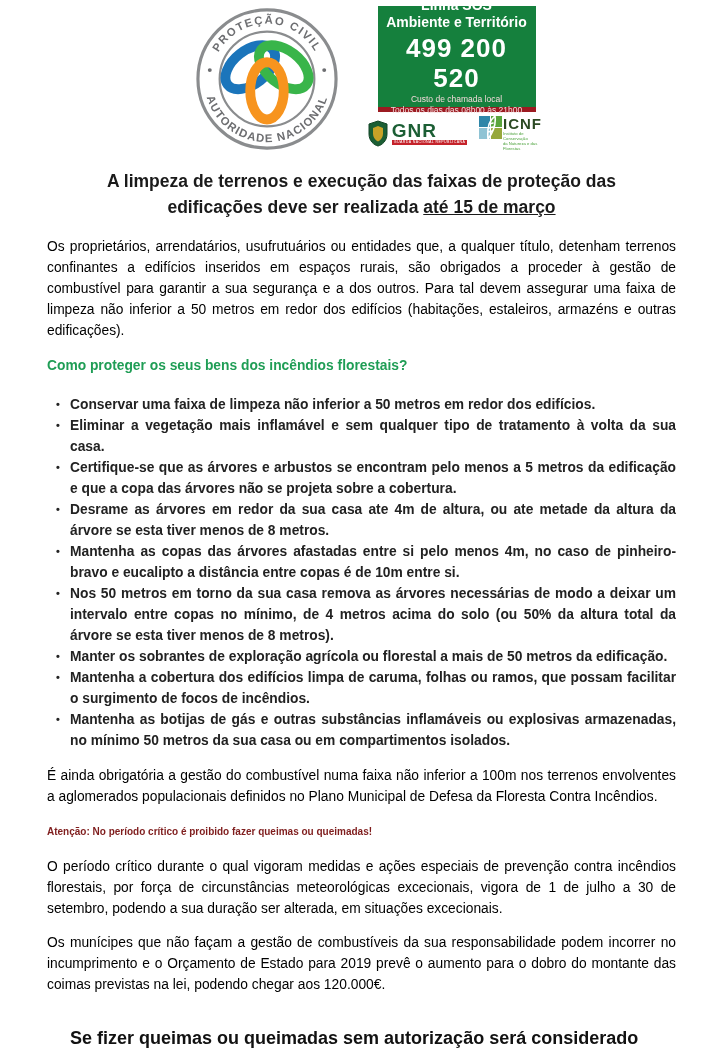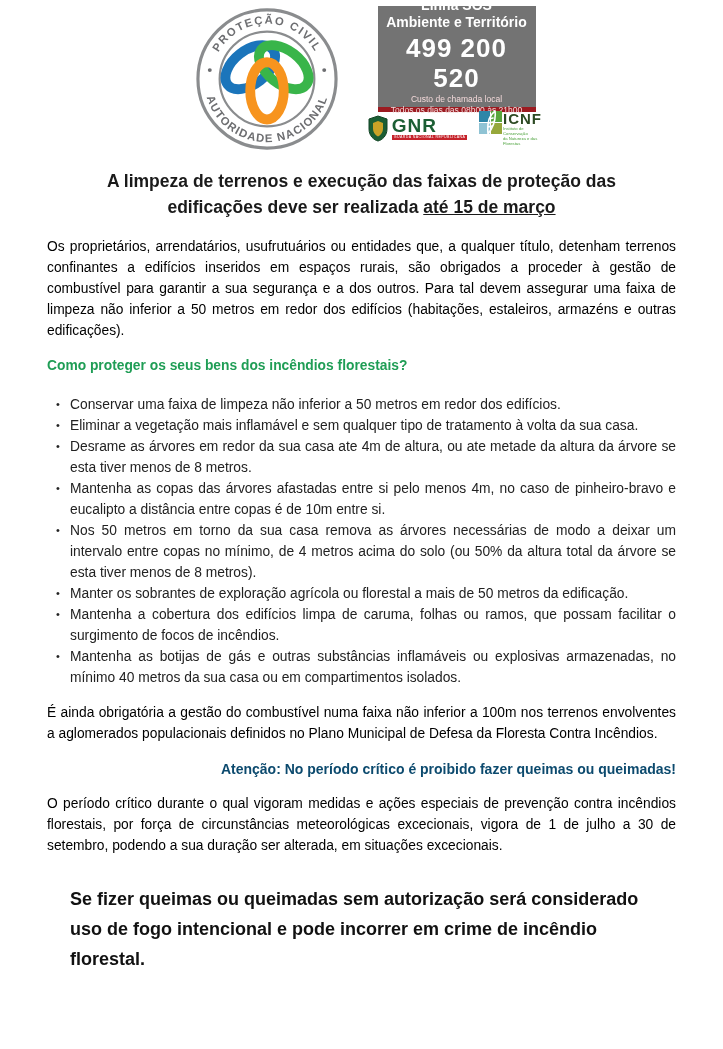--- a/index.html
+++ b/index.html
@@ -13,32 +13,32 @@
   *{box-sizing:border-box;}
 
   
   .header{
     display:flex;justify-content:center;align-items:flex-start;
     gap:32px;padding-top:6px;height:158px;
   }
   .logo-wrap{width:158px;height:146px;}
   .sos-col{width:158px;display:flex;flex-direction:column;align-items:center;}
   .sos-box{
-    width:158px;height:106px;background:#737373;
+    width:158px;height:106px;background:#15803d;
     border-bottom:5px solid #9c1b21;
     color:#ffffff;text-align:center;
     display:flex;flex-direction:column;justify-content:center;
     padding:4px 2px;
   }
   .sos-line{font-weight:bold;font-size:14px;line-height:17px;}
   .sos-phone{font-weight:bold;font-size:26px;line-height:30px;letter-spacing:1px;margin:2px 0 1px;}
   .sos-note{font-size:8.5px;line-height:11px;color:#f3d9da;}
   .agency-row{
     display:flex;align-items:center;justify-content:center;
-    gap:12px;height:32px;
+    gap:12px;margin-top:5px;height:32px;
   }
   .gnr{display:flex;align-items:center;gap:3px;}
   .gnr-col{display:flex;flex-direction:column;align-items:flex-start;}
   .gnr-text{font-weight:bold;font-size:19px;line-height:18px;color:#1b5e34;letter-spacing:1px;}
   .gnr-strip{background:#c5222a;color:#ffffff;font-size:3.6px;line-height:5px;padding:0 2px;letter-spacing:.4px;white-space:nowrap;}
   .icnf{display:flex;align-items:flex-start;gap:4px;}
   .icnf-col{display:flex;flex-direction:column;}
   .icnf-text{font-weight:bold;font-size:15px;line-height:15px;color:#2c4a23;letter-spacing:1px;}
   .icnf-sub{font-size:4.2px;line-height:5px;color:#4ca23c;}
   .icnf-squares{position:relative;width:24px;height:24px;}
@@ -57,32 +57,32 @@
   }
   .doc-title .u{text-decoration:underline;}
   p.body{
     font-size:13.8px;line-height:21px;text-align:justify;
     margin:0 0 13px;color:#000000;
   }
   .q-heading{
     font-weight:bold;font-size:13.8px;line-height:20px;
     color:#1f9d55;margin:15px 0 18px;
   }
-  ul.tips{list-style:none;margin:0 0 14px;padding:0;}
+  ul.tips{list-style:none;margin:0 0 14px;padding:0;font-weight:bold;}
   ul.tips li{
     position:relative;padding-left:23px;
     font-size:13.8px;line-height:21px;text-align:justify;color:#222222;
   }
   ul.tips li::before{
     content:"•";position:absolute;left:9px;top:0;
     font-size:11px;color:#222222;
   }
   .warning{
-    font-weight:bold;font-size:14px;line-height:20px;
-    color:#0c4a6e;margin:15px 0 14px;text-align:right;
+    font-weight:bold;font-size:10px;line-height:20px;
+    color:#7f1d1d;margin:15px 0 14px;
   }
   .penalty{
     font-weight:bold;font-size:18px;line-height:30px;
     color:#111111;margin:28px 0 12px;padding:0 20px 0 23px;
   }
 </style>
 </head>
 <body>
 
 <div class="header">
@@ -158,30 +158,32 @@
     <span>edificações deve ser realizada </span><span class="u">até 15 de março</span>
   </div>
 
   <p class="body">Os proprietários, arrendatários, usufrutuários ou entidades que, a qualquer título, detenham terrenos confinantes a edifícios inseridos em espaços rurais, são obrigados a proceder à gestão de combustível para garantir a sua segurança e a dos outros. Para tal devem assegurar uma faixa de limpeza não inferior a 50 metros em redor dos edifícios (habitações, estaleiros, armazéns e outras edificações).</p>
 
   <div class="q-heading">Como proteger os seus bens dos incêndios florestais?</div>
 
   <ul class="tips">
     <li>Conservar uma faixa de limpeza não inferior a 50 metros em redor dos edifícios.</li>
     <li>Eliminar a vegetação mais inflamável e sem qualquer tipo de tratamento à volta da sua casa.</li>
+    <li>Certifique-se que as árvores e arbustos se encontram pelo menos a 5 metros da edificação e que a copa das árvores não se projeta sobre a cobertura.</li>
     <li>Desrame as árvores em redor da sua casa ate 4m de altura, ou ate metade da altura da árvore se esta tiver menos de 8 metros.</li>
     <li>Mantenha as copas das árvores afastadas entre si pelo menos 4m, no caso de pinheiro-bravo e eucalipto a distância entre copas é de 10m entre si.</li>
     <li>Nos 50 metros em torno da sua casa remova as árvores necessárias de modo a deixar um intervalo entre copas no mínimo, de 4 metros acima do solo (ou 50% da altura total da árvore se esta tiver menos de 8 metros).</li>
     <li>Manter os sobrantes de exploração agrícola ou florestal a mais de 50 metros da edificação.</li>
     <li>Mantenha a cobertura dos edifícios limpa de caruma, folhas ou ramos, que possam facilitar o surgimento de focos de incêndios.</li>
-    <li>Mantenha as botijas de gás e outras substâncias inflamáveis ou explosivas armazenadas, no mínimo 40 metros da sua casa ou em compartimentos isolados.</li>
+    <li>Mantenha as botijas de gás e outras substâncias inflamáveis ou explosivas armazenadas, no mínimo 50 metros da sua casa ou em compartimentos isolados.</li>
   </ul>
 
   <p class="body">É ainda obrigatória a gestão do combustível numa faixa não inferior a 100m nos terrenos envolventes a aglomerados populacionais definidos no Plano Municipal de Defesa da Floresta Contra Incêndios.</p>
 
   <div class="warning">Atenção: No período crítico é proibido fazer queimas ou queimadas!</div>
 
   <p class="body">O período crítico durante o qual vigoram medidas e ações especiais de prevenção contra incêndios florestais, por força de circunstâncias meteorológicas excecionais, vigora de 1 de julho a 30 de setembro, podendo a sua duração ser alterada, em situações excecionais.</p>
 
+  <p class="body">Os munícipes que não façam a gestão de combustíveis da sua responsabilidade podem incorrer no incumprimento e o Orçamento de Estado para 2019 prevê o aumento para o dobro do montante das coimas previstas na lei, podendo chegar aos 120.000€.</p>
 
   <div class="penalty">Se fizer queimas ou queimadas sem autorização será considerado uso de fogo intencional e pode incorrer em crime de incêndio florestal.</div>
 
 </div>
 
 </body></html>

